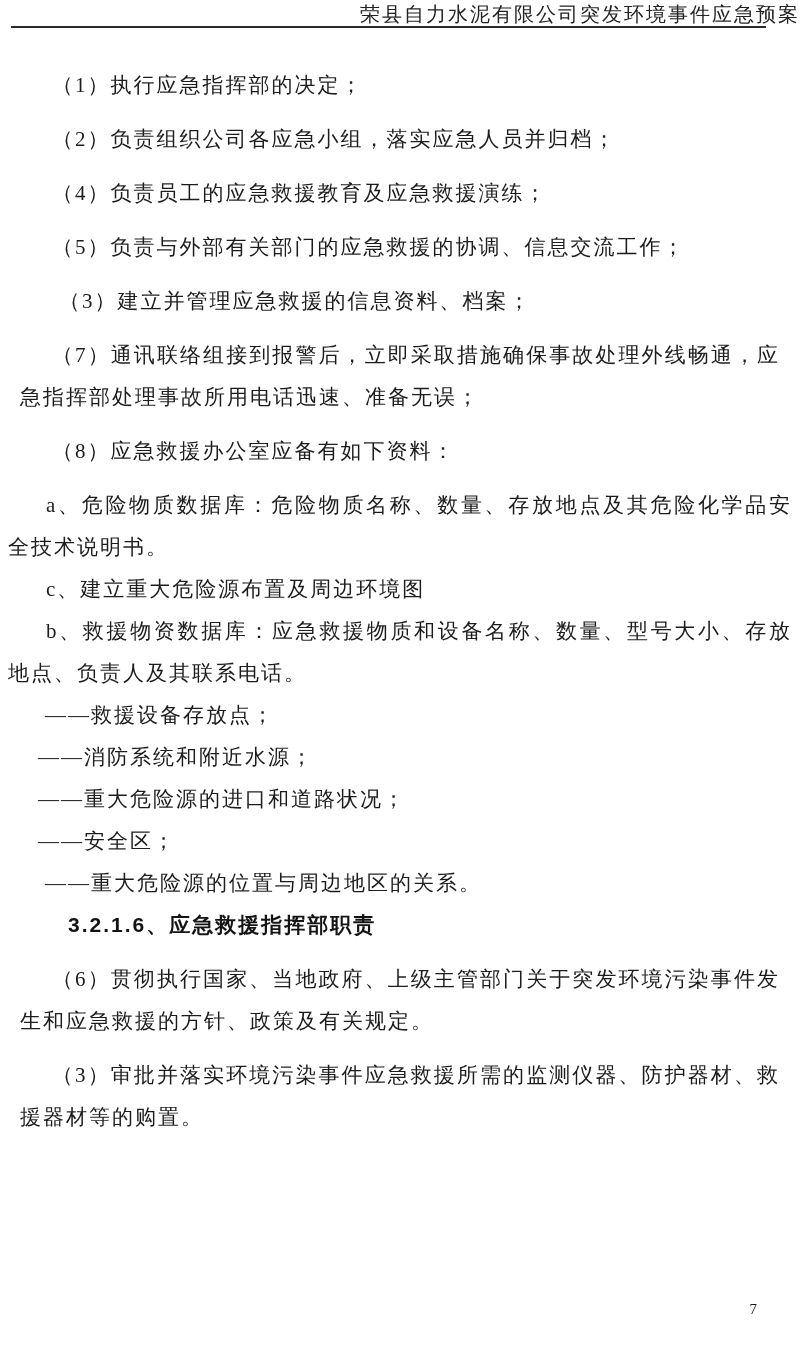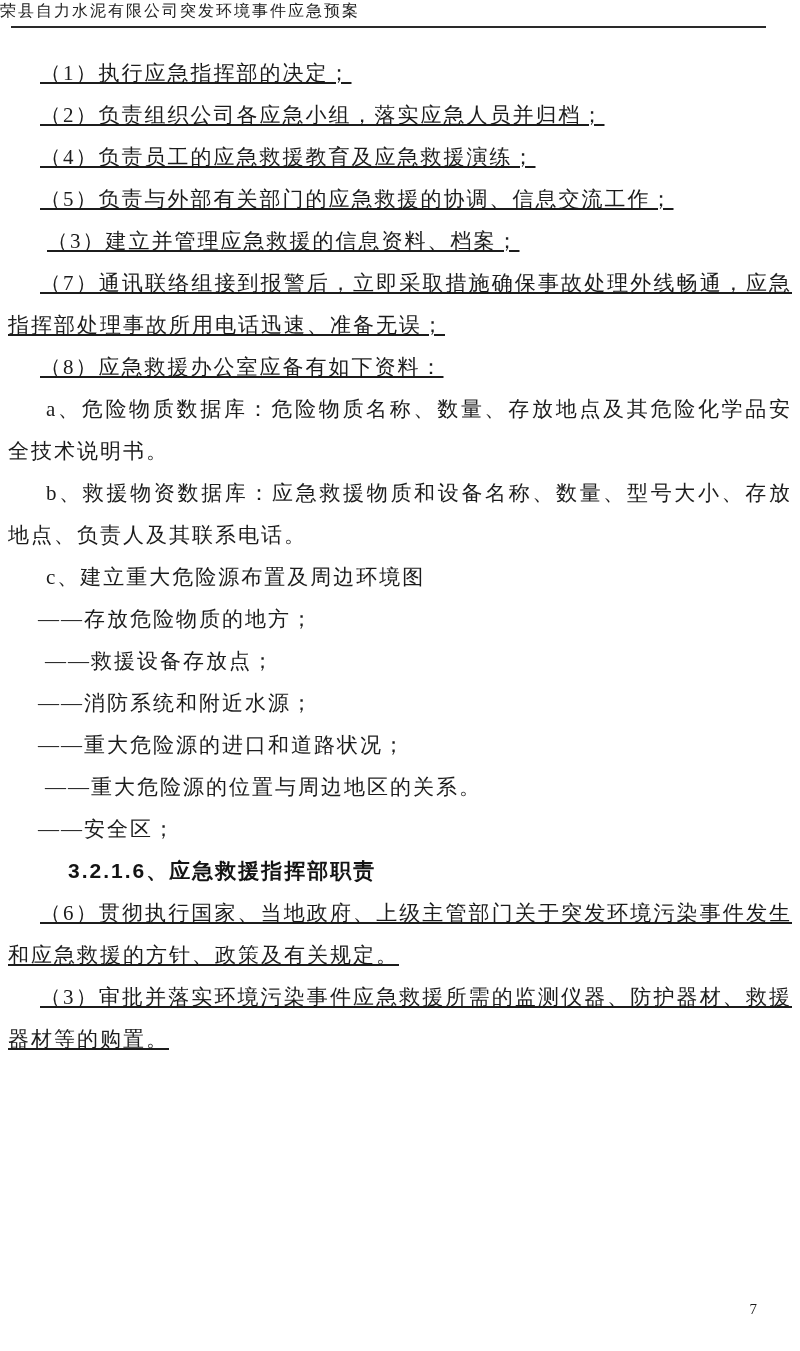--- a/index.html
+++ b/index.html
@@ -6,22 +6,22 @@
   .page {
     position:relative;
     width:800px; height:1351px;
     background:#ffffff;
     color:#1c1c1c;
     font-family:"Liberation Serif","DejaVu Serif",serif;
     overflow:hidden;
   }
   .header-title {
     position:absolute; top:1px; left:0; width:100%;
-    text-align:left;
-    font-size:16px; letter-spacing:2px;
+    text-align:right;
+    font-size:20px; letter-spacing:2px;
     color:#222;
   }
   .header-rule {
     position:absolute; top:26px; left:11px;
     width:755px; height:2px;
     background:#2a2a2a;
   }
   .content {
     position:absolute; top:52px; left:8px;
     width:784px;
@@ -32,21 +32,21 @@
   .section-heading {
     margin:0;
     font-family:"Liberation Sans","DejaVu Sans",sans-serif;
     font-weight:700;
     font-size:21px; line-height:42px;
     letter-spacing:2px;
     color:#141414;
   }
   .section-heading.h1 { text-indent:45px; }
   .section-heading.h2 { text-indent:60px; }
-  p.body-line { margin:0; text-indent:32px;text-decoration:underline; }
+  p.body-line { margin:12px; text-indent:32px; }
   p.body-line.indent-plus { text-indent:39px; }
   p.sub-line { margin:0; text-indent:38px; }
   p.dash-line { margin:0; text-indent:30px; }
   p.dash-line.indent-plus { text-indent:37px; }
   .footer-page {
     position:absolute; right:42px; bottom:33px;
     font-size:15px; letter-spacing:1px;
     color:#1c1c1c;
   }
 </style>
@@ -63,29 +63,28 @@
 
     <p class="body-line">（1）执行应急指挥部的决定；</p>
     <p class="body-line">（2）负责组织公司各应急小组，落实应急人员并归档；</p>
     <p class="body-line">（4）负责员工的应急救援教育及应急救援演练；</p>
     <p class="body-line">（5）负责与外部有关部门的应急救援的协调、信息交流工作；</p>
     <p class="body-line indent-plus">（3）建立并管理应急救援的信息资料、档案；</p>
     <p class="body-line">（7）通讯联络组接到报警后，立即采取措施确保事故处理外线畅通，应急指挥部处理事故所用电话迅速、准备无误；</p>
     <p class="body-line">（8）应急救援办公室应备有如下资料：</p>
 
     <p class="sub-line">a、危险物质数据库：危险物质名称、数量、存放地点及其危险化学品安全技术说明书。</p>
+    <p class="sub-line">c、建立重大危险源布置及周边环境图</p>
     <p class="sub-line">b、救援物资数据库：应急救援物质和设备名称、数量、型号大小、存放地点、负责人及其联系电话。</p>
-    <p class="sub-line">c、建立重大危险源布置及周边环境图</p>
 
-    <p class="dash-line">——存放危险物质的地方；</p>
     <p class="dash-line indent-plus">——救援设备存放点；</p>
     <p class="dash-line">——消防系统和附近水源；</p>
     <p class="dash-line">——重大危险源的进口和道路状况；</p>
+    <p class="dash-line">——安全区；</p>
     <p class="dash-line indent-plus">——重大危险源的位置与周边地区的关系。</p>
-    <p class="dash-line">——安全区；</p>
 
     <h2 class="section-heading h2">3.2.1.6、应急救援指挥部职责</h2>
 
     <p class="body-line">（6）贯彻执行国家、当地政府、上级主管部门关于突发环境污染事件发生和应急救援的方针、政策及有关规定。</p>
     <p class="body-line">（3）审批并落实环境污染事件应急救援所需的监测仪器、防护器材、救援器材等的购置。</p>
 
   </div>
 
   <div class="footer-page">7</div>
 

